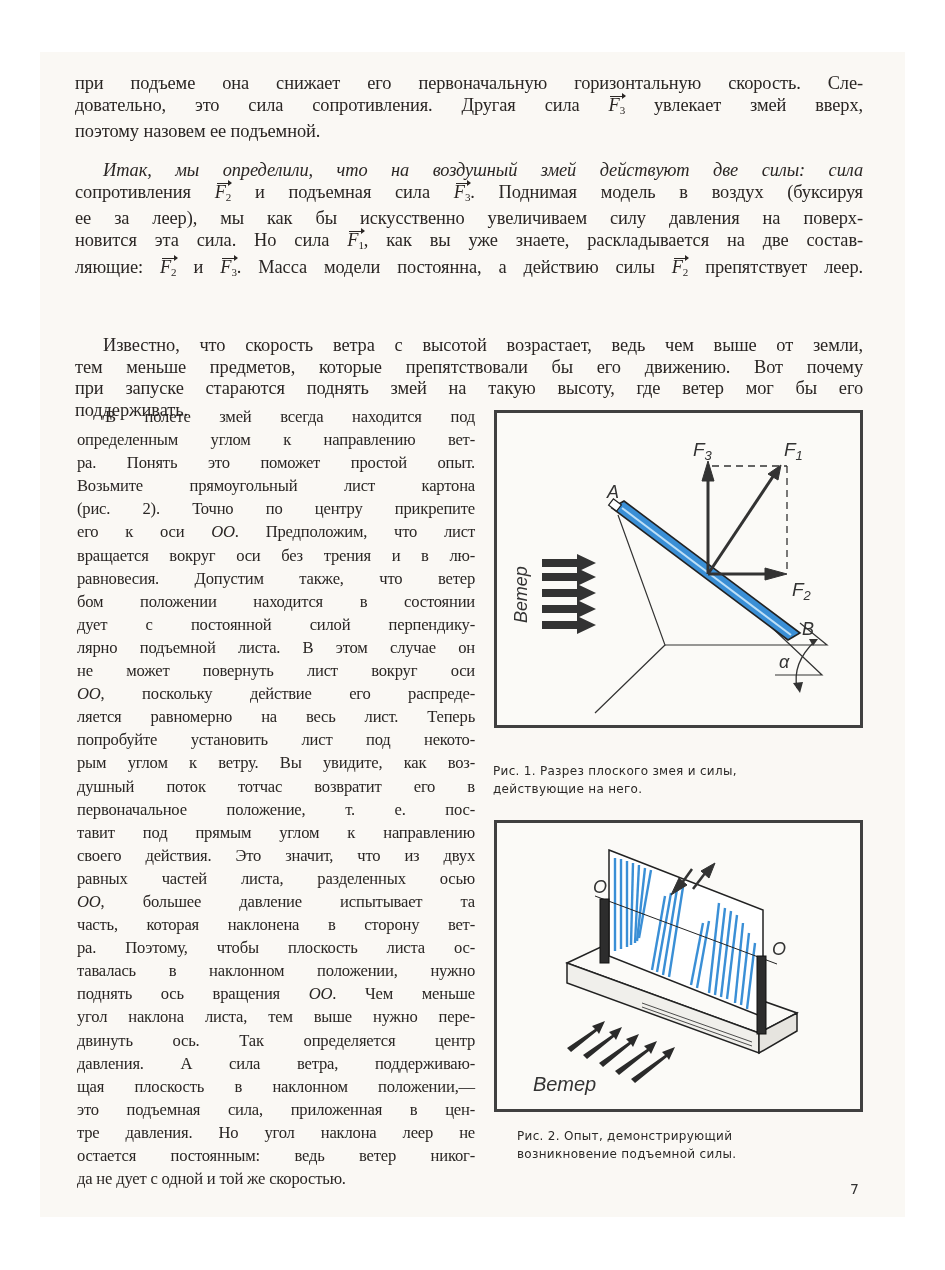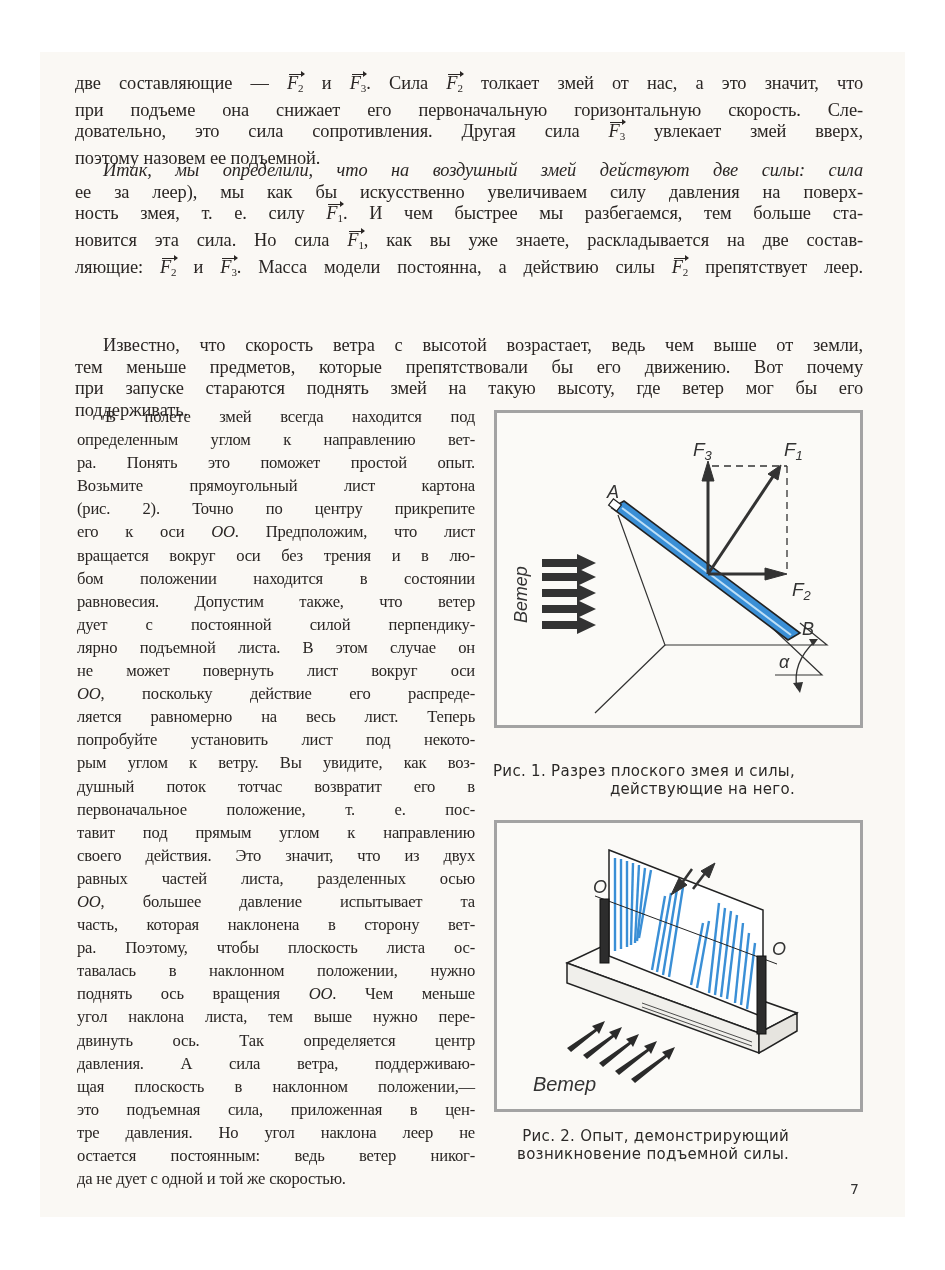--- a/index.html
+++ b/index.html
@@ -28,73 +28,72 @@
     content: ""; position: absolute; left: 2px; right: 0; top: 1px;
     border-top: 1px solid #2a2624;
   }
   .vec::after {
     content: ""; position: absolute; right: -1px; top: -2px;
     border-left: 4px solid #2a2624; border-top: 3px solid transparent; border-bottom: 3px solid transparent;
   }
   .vec sub { font-size: 11px; font-style: normal; vertical-align: -3px; }
   .ital { font-style: italic; margin-top: 19px; }
   .figure {
-    position: absolute; border: 3px solid #a3a3a3; background: #fbfaf7; text-align: center;
+    position: absolute; border: 3px solid #404040; background: #fbfaf7; text-align: center;
   }
   .fig1 { left: 494px; top: 410px; width: 363px; height: 312px; }
   .fig2 { left: 494px; top: 820px; width: 363px; height: 286px; }
   .figure svg { position: absolute; left: 0; top: 0; }
   .caption {
     position: absolute; left: 493px; font-family: "DejaVu Sans", sans-serif;
-    font-size: 15px; line-height: 18px; color: #2b2927; letter-spacing: 0.3px; text-align: right;
+    font-size: 12px; line-height: 18px; color: #2b2927; letter-spacing: 0.3px;
   }
   .cap1 { top: 762px; }
   .cap2 { top: 1127px; margin-left: 24px; }
   .page-number {
     position: absolute; left: 850px; top: 1181px;
     font-family: "DejaVu Sans", sans-serif; font-size: 14px; color: #333;
   }
 </style>
 </head>
 <body>
 
 <div class="paper"></div>
 
 <div class="para top-para" style="top:73px;" id="p1">
-    <span class="line">две составляющие — <span class="vec">F<sub>2</sub></span> и <span class="vec">F<sub>3</sub></span>. Сила <span class="vec">F<sub>2</sub></span> толкает змей от нас, а это значит, что</span>
     <span class="line">при подъеме она снижает его первоначальную горизонтальную скорость. Сле-</span>
     <span class="line">довательно, это сила сопротивления. Другая сила <span class="vec">F<sub>3</sub></span> увлекает змей вверх,</span>
     <span class="line last">поэтому назовем ее подъемной.</span>
   </div>
 
 <div class="para top-para" style="top: 160px; text-indent: 0px;" id="p2">
     <span class="line" style="padding-left: 28px; font-style: italic;">Итак, мы определили, что на воздушный змей действуют две силы: сила</span>
+    <span class="line">сопротивления <span class="vec">F<sub>2</sub></span> и подъемная сила <span class="vec">F<sub>3</sub></span>. Поднимая модель в воздух (буксируя</span>
     <span class="line">ее за леер), мы как бы искусственно увеличиваем силу давления на поверх-</span>
-    <span class="line">ность змея, т. е. силу <span class="vec">F<sub>1</sub></span>. И чем быстрее мы разбегаемся, тем больше ста-</span>
     <span class="line">новится эта сила. Но сила <span class="vec">F<sub>1</sub></span>, как вы уже знаете, раскладывается на две состав-</span>
     <span class="line">ляющие: <span class="vec">F<sub>2</sub></span> и <span class="vec">F<sub>3</sub></span>. Масса модели постоянна, а действию силы <span class="vec">F<sub>2</sub></span> препятствует леер.</span>
   </div>
 
 <div class="para top-para" style="top:335px;" id="p3">
     <span class="line" style="padding-left: 28px;">Известно, что скорость ветра с высотой возрастает, ведь чем выше от земли,</span>
     <span class="line">тем меньше предметов, которые препятствовали бы его движению. Вот почему</span>
     <span class="line">при запуске стараются поднять змей на такую высоту, где ветер мог бы его</span>
     <span class="line last">поддерживать.</span>
   </div>
 
 <div class="para col-para" style="top:405px;font-family:Liberation Serif, serif;" id="pcol">
     <span class="line" style="padding-left: 28px;">В полете змей всегда находится под</span>
     <span class="line">определенным углом к направлению вет-</span>
     <span class="line">ра. Понять это поможет простой опыт.</span>
     <span class="line">Возьмите прямоугольный лист картона</span>
     <span class="line">(рис. 2). Точно по центру прикрепите</span>
     <span class="line">его к оси <span class="ital">OO</span>. Предположим, что лист</span>
     <span class="line">вращается вокруг оси без трения и в лю-</span>
+    <span class="line">равновесия. Допустим также, что ветер</span>
     <span class="line">бом положении находится в состоянии</span>
-    <span class="line">равновесия. Допустим также, что ветер</span>
     <span class="line">дует с постоянной силой перпендику-</span>
     <span class="line">лярно подъемной листа. В этом случае он</span>
     <span class="line">не может повернуть лист вокруг оси</span>
     <span class="line"><span class="ital">OO</span>, поскольку действие его распреде-</span>
     <span class="line">ляется равномерно на весь лист. Теперь</span>
     <span class="line">попробуйте установить лист под некото-</span>
     <span class="line">рым углом к ветру. Вы увидите, как воз-</span>
     <span class="line">душный поток тотчас возвратит его в</span>
     <span class="line">первоначальное положение, т. е. пос-</span>
     <span class="line">тавит под прямым углом к направлению</span>

